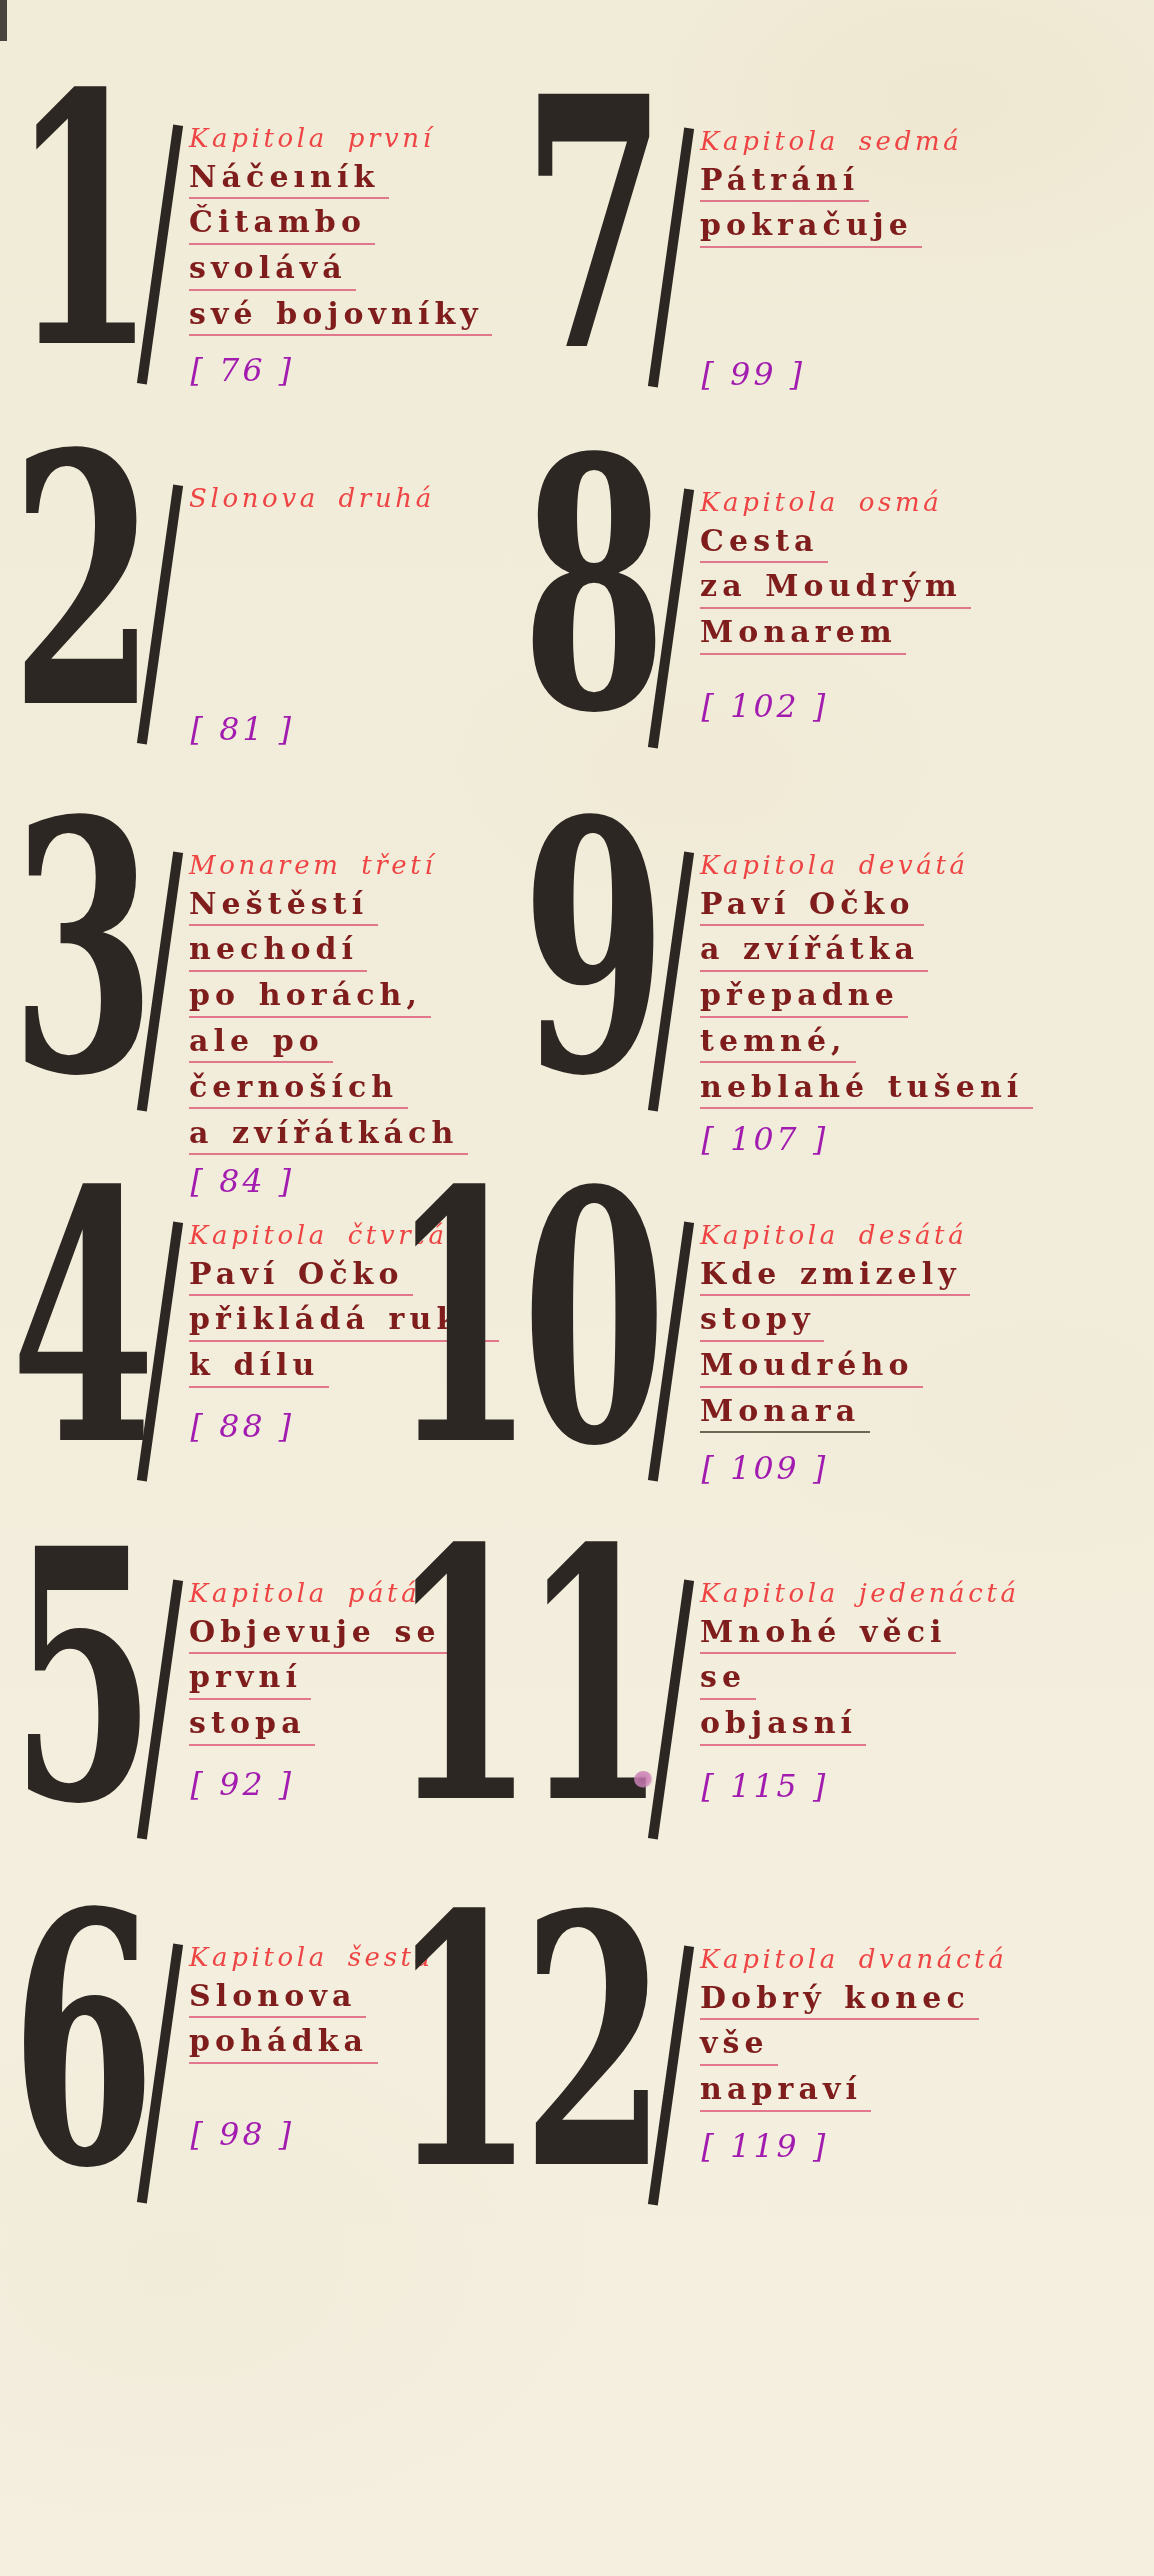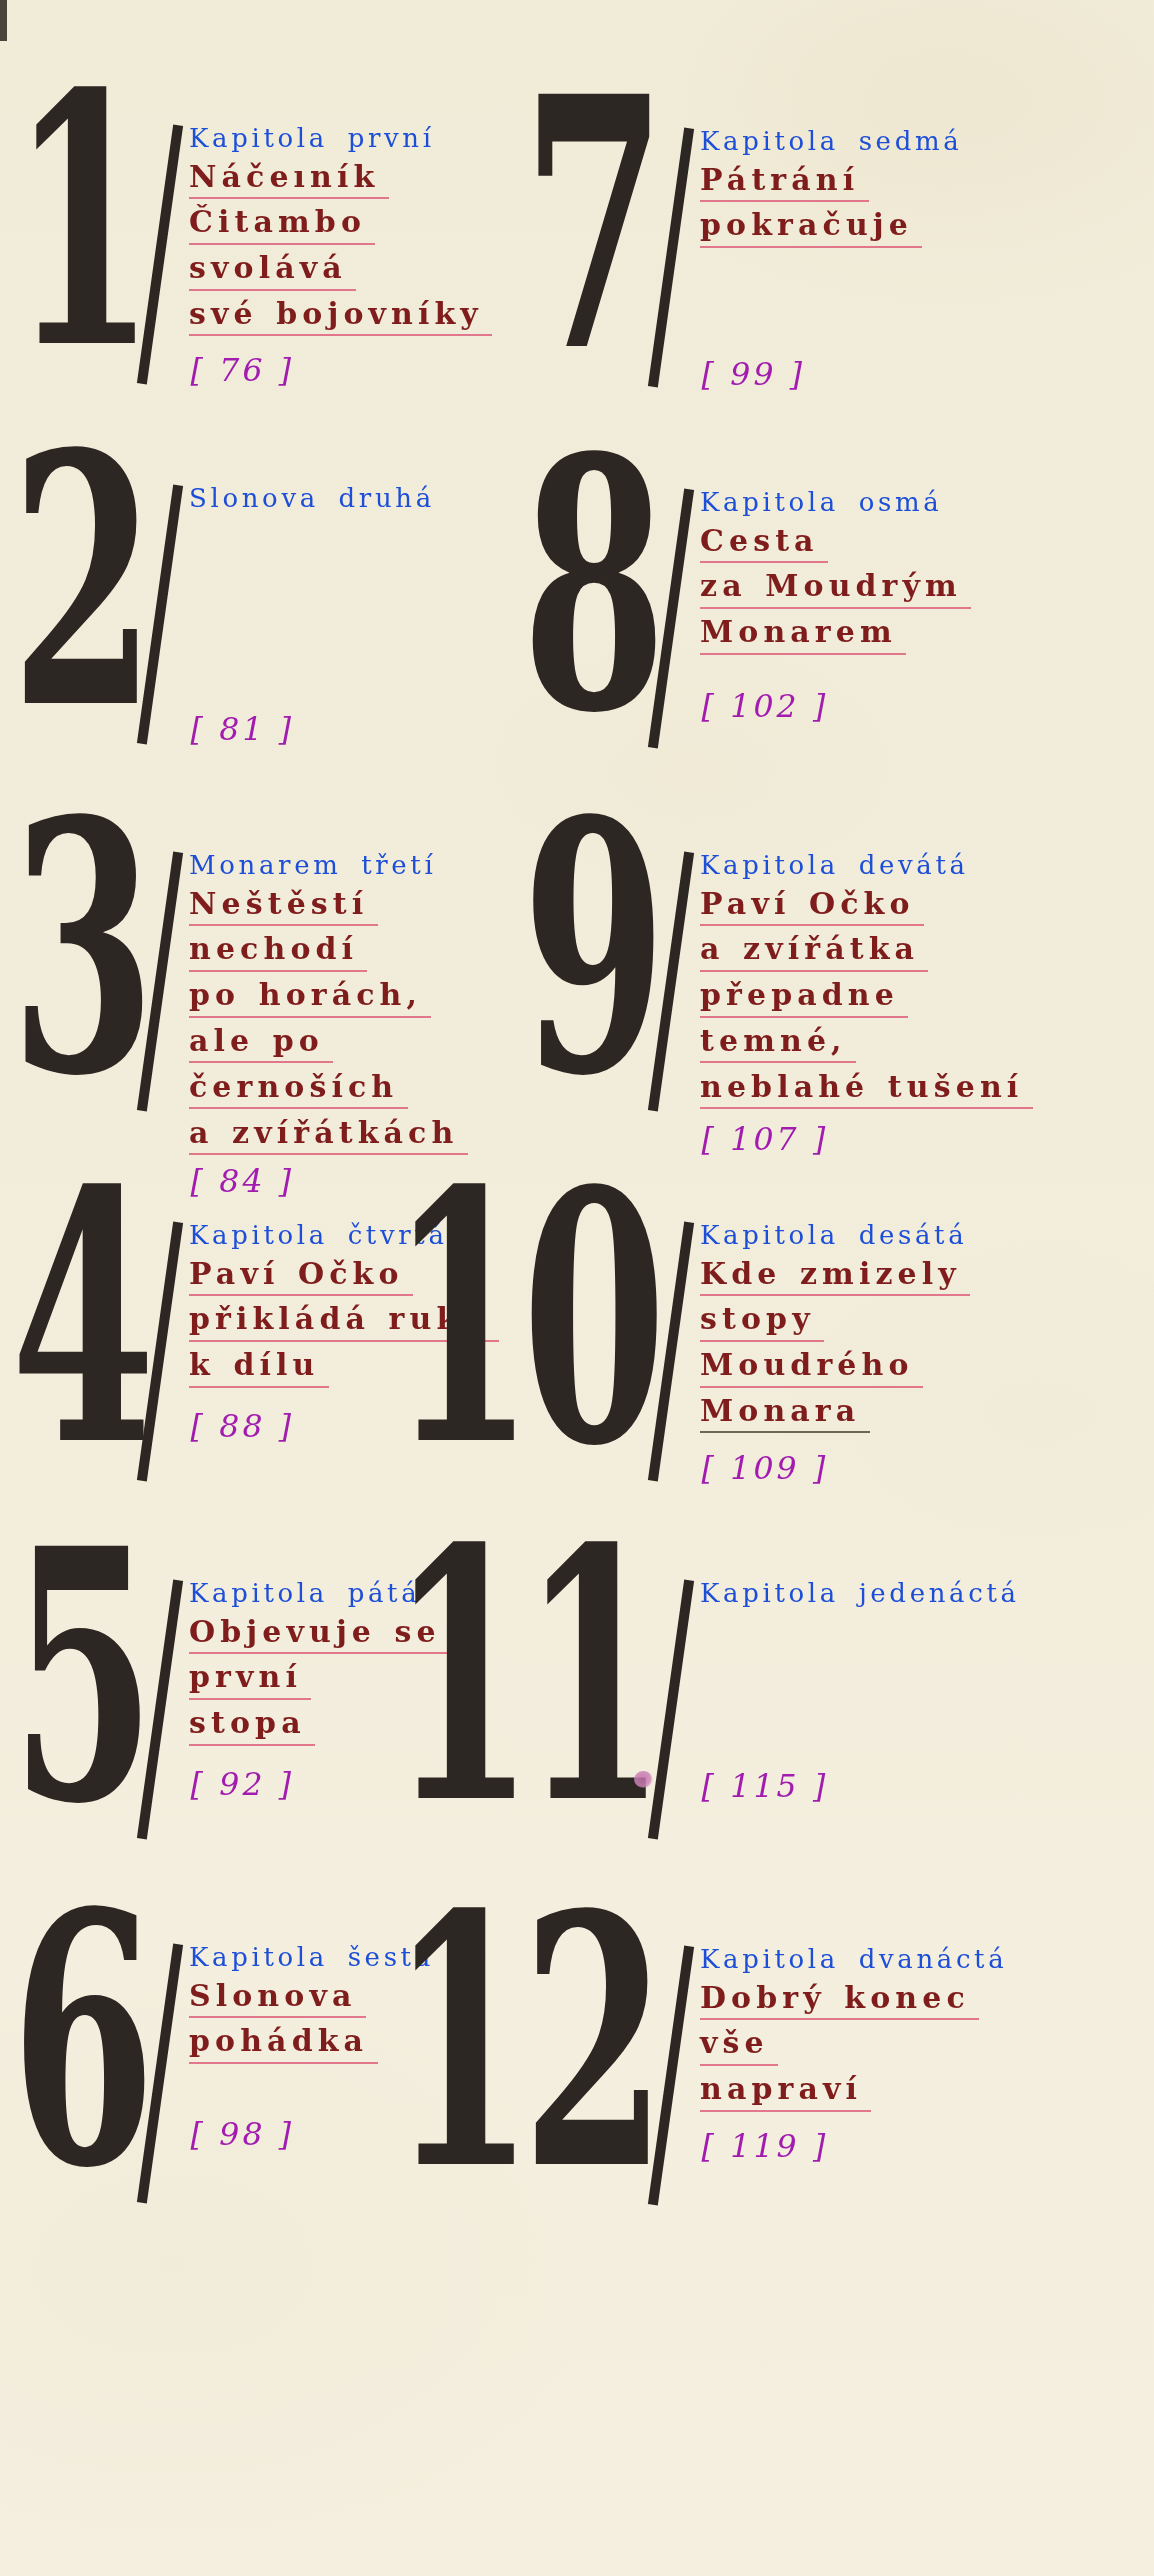--- a/index.html
+++ b/index.html
@@ -35,22 +35,22 @@
     display:inline-block;font-size:346px;line-height:1;font-weight:bold;
     letter-spacing:-0.06em;transform:scaleX(0.60);transform-origin:right top;
     font-family:"DejaVu Serif","Liberation Serif",serif;
   }
   .slash{
     flex:none;width:10.2px;height:261px;background:#2c2722;
     transform:rotate(8deg);margin-left:12.6px;margin-top:75px;
   }
 
   .kapitola{
-    font-size:26px;line-height:1.1;color:#1d4ed8;
-    letter-spacing:0.14em;word-spacing:0.30em;margin-bottom:7px;white-space:nowrap;
+    font-size:26px;line-height:1.1;color:#ef4444;
+    letter-spacing:0.14em;word-spacing:0.30em;margin-bottom:7px;white-space:nowrap;font-style:italic;
   }
   .titles{min-height:7.9px;}
   .tl{
     display:table;font-size:30px;line-height:1.12;font-weight:bold;color:#7f1d1d;
     letter-spacing:0.17em;word-spacing:0.10em;white-space:nowrap;
     padding:0 9.4px 3.9px 0;border-bottom:2.4px solid rgba(219,74,110,0.72);
     margin-bottom:6.3px;
   }
   .b10 .titles .tl:nth-child(4){border-bottom-color:rgba(84,78,62,0.85);}
   .pagenum{
@@ -212,20 +212,25 @@
   </div>
   <div class="pagenum">[ 109 ]</div>
 </div>
 
 <div class="chapter col-right b11">
   <div class="numeral">
     <span class="digits">11</span>
     <span class="slash"></span>
   </div>
   <div class="kapitola">Kapitola jedenáctá</div>
+  <div class="titles">
+    <span class="tl">Mnohé věci</span>
+    <span class="tl">se</span>
+    <span class="tl">objasní</span>
+  </div>
   <div class="pagenum">[ 115 ]</div>
 </div>
 
 <div class="chapter col-right b12">
   <div class="numeral">
     <span class="digits">12</span>
     <span class="slash"></span>
   </div>
   <div class="kapitola">Kapitola dvanáctá</div>
   <div class="titles">

